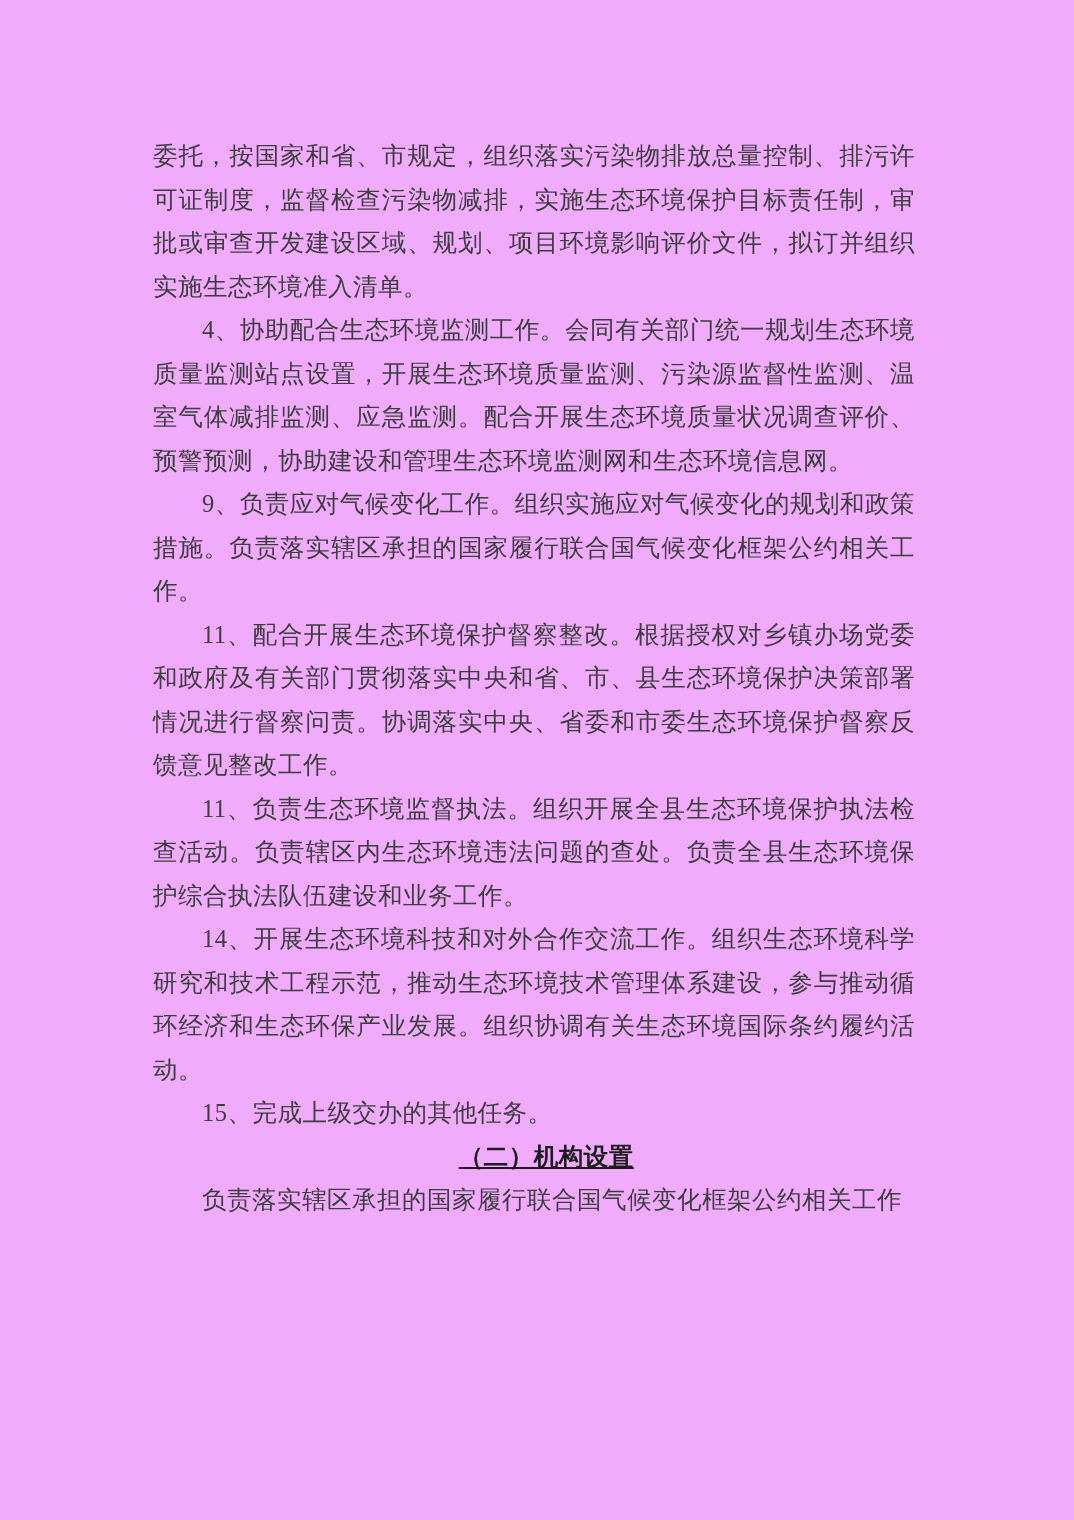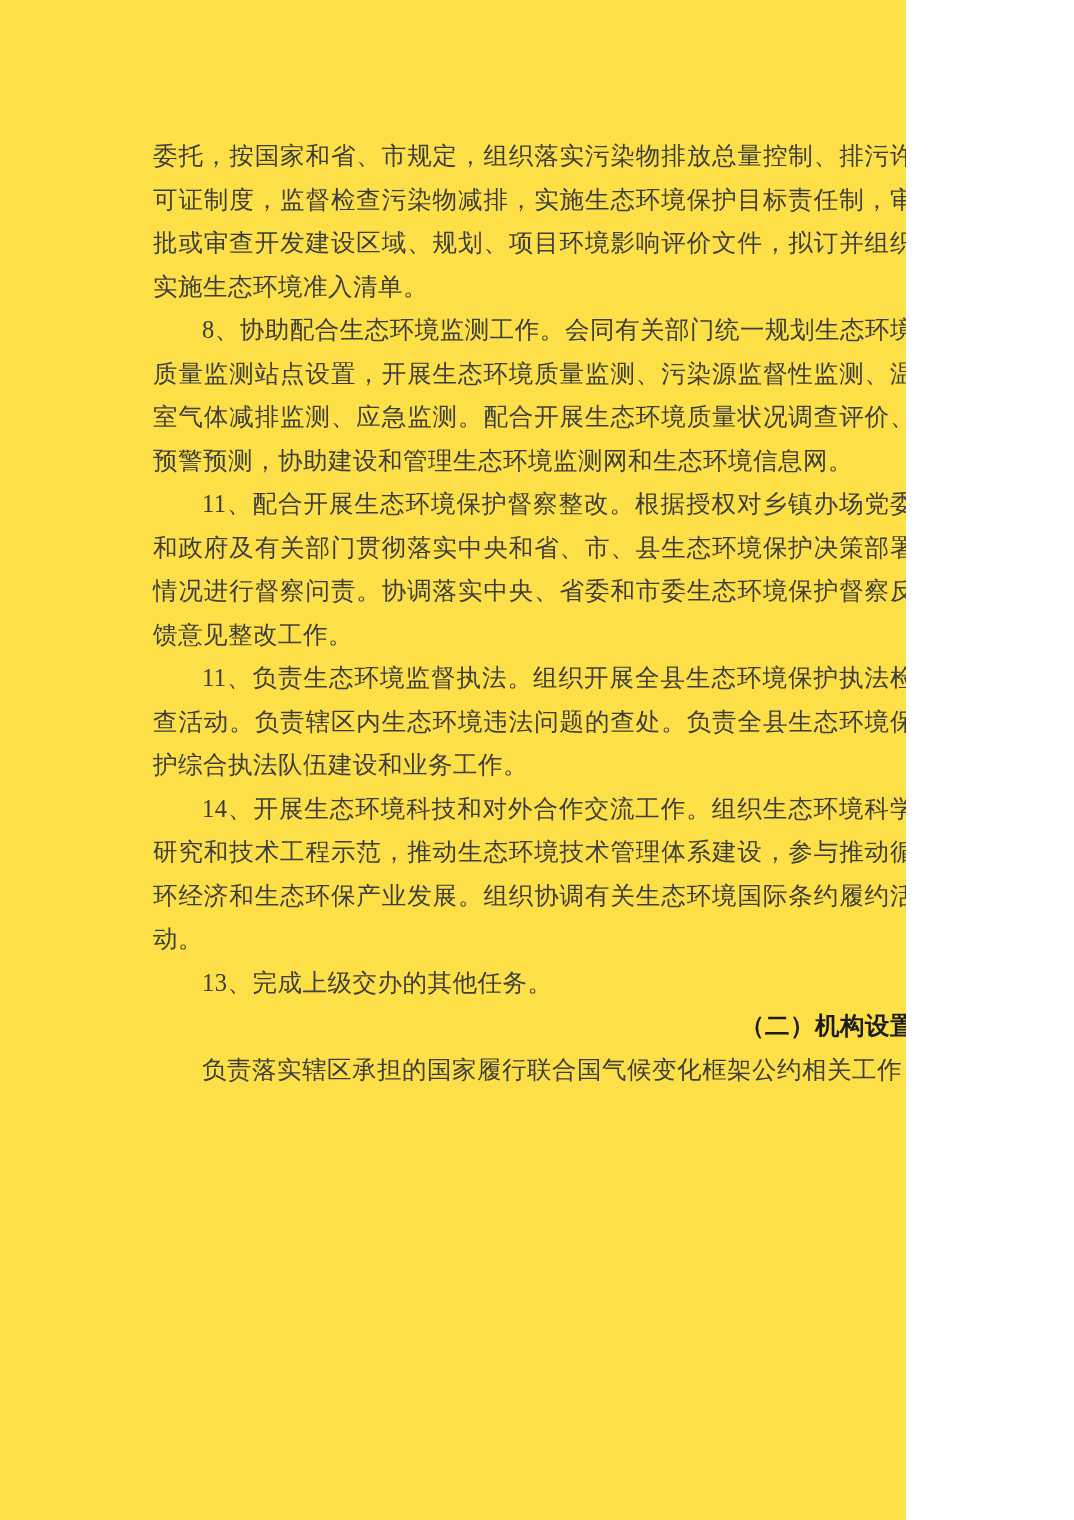--- a/index.html
+++ b/index.html
@@ -2,23 +2,23 @@
 <html><head>
 <meta charset="utf-8">
 <style>
   html, body {
     margin: 0;
     padding: 0;
     background: #ffffff;
   }
   .page {
     position: relative;
-    width: 906px;
+    width: 1074px;
     height: 1520px;
-    background: #fde047;
+    background: #f0abfc;
     overflow: hidden;
   }
   .content {
     position: absolute;
     left: 153px;
     top: 134px;
     width: 762px;
     font-family: "Liberation Serif", "DejaVu Serif", serif;
     font-size: 24.5px;
     line-height: 43.5px;
@@ -31,30 +31,32 @@
     padding: 0;
     text-indent: 2em;
   }
   .content p.no-indent {
     text-indent: 0;
   }
   .content p.heading {
     font-weight: bold;
     color: #1c1c1c;
     text-indent: 1em;
-    text-align: right;
+    text-align: center;
+    text-decoration: underline;
   }
 </style>
 </head>
 <body>
 
 <div class="page">
   <div class="content">
     <p class="no-indent">委托，按国家和省、市规定，组织落实污染物排放总量控制、排污许可证制度，监督检查污染物减排，实施生态环境保护目标责任制，审批或审查开发建设区域、规划、项目环境影响评价文件，拟订并组织实施生态环境准入清单。</p>
-    <p>8、协助配合生态环境监测工作。会同有关部门统一规划生态环境质量监测站点设置，开展生态环境质量监测、污染源监督性监测、温室气体减排监测、应急监测。配合开展生态环境质量状况调查评价、预警预测，协助建设和管理生态环境监测网和生态环境信息网。</p>
+    <p>4、协助配合生态环境监测工作。会同有关部门统一规划生态环境质量监测站点设置，开展生态环境质量监测、污染源监督性监测、温室气体减排监测、应急监测。配合开展生态环境质量状况调查评价、预警预测，协助建设和管理生态环境监测网和生态环境信息网。</p>
+    <p>9、负责应对气候变化工作。组织实施应对气候变化的规划和政策措施。负责落实辖区承担的国家履行联合国气候变化框架公约相关工作。</p>
     <p>11、配合开展生态环境保护督察整改。根据授权对乡镇办场党委和政府及有关部门贯彻落实中央和省、市、县生态环境保护决策部署情况进行督察问责。协调落实中央、省委和市委生态环境保护督察反馈意见整改工作。</p>
     <p>11、负责生态环境监督执法。组织开展全县生态环境保护执法检查活动。负责辖区内生态环境违法问题的查处。负责全县生态环境保护综合执法队伍建设和业务工作。</p>
     <p>14、开展生态环境科技和对外合作交流工作。组织生态环境科学研究和技术工程示范，推动生态环境技术管理体系建设，参与推动循环经济和生态环保产业发展。组织协调有关生态环境国际条约履约活动。</p>
-    <p>13、完成上级交办的其他任务。</p>
+    <p>15、完成上级交办的其他任务。</p>
     <p class="heading">（二）机构设置</p>
     <p>负责落实辖区承担的国家履行联合国气候变化框架公约相关工作</p>
   </div>
 </div>
 
 </body></html>

